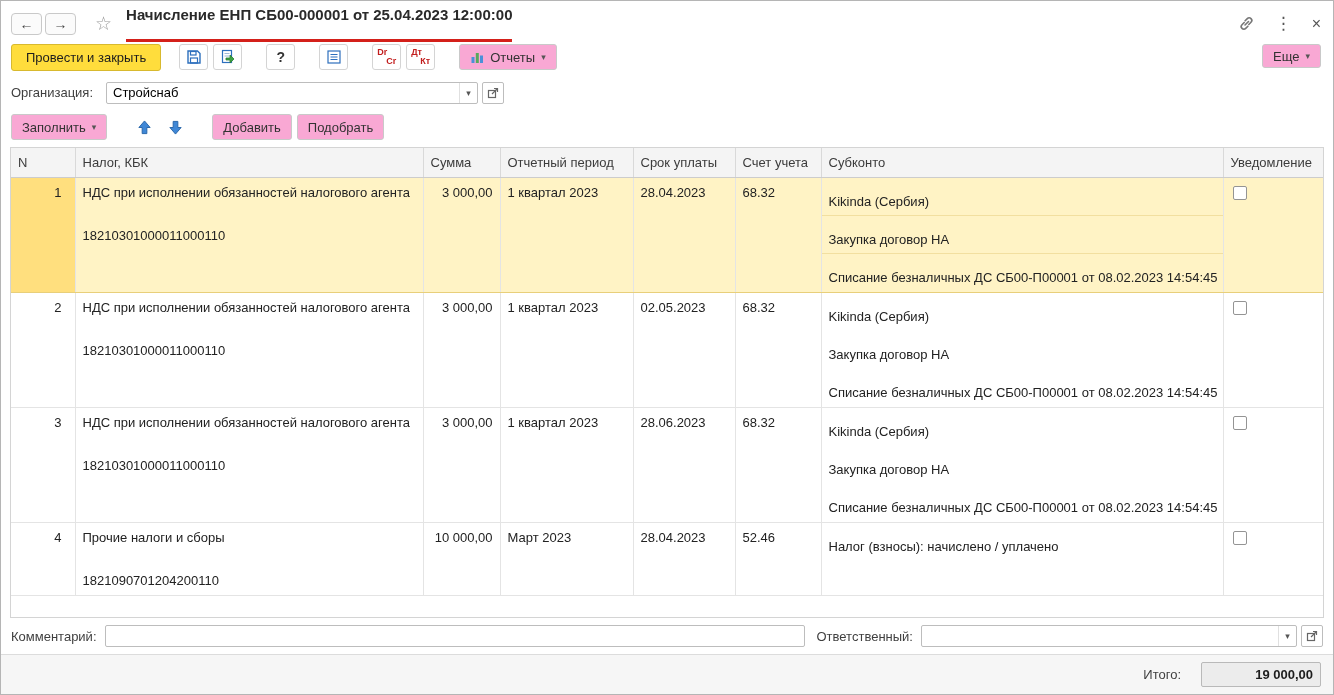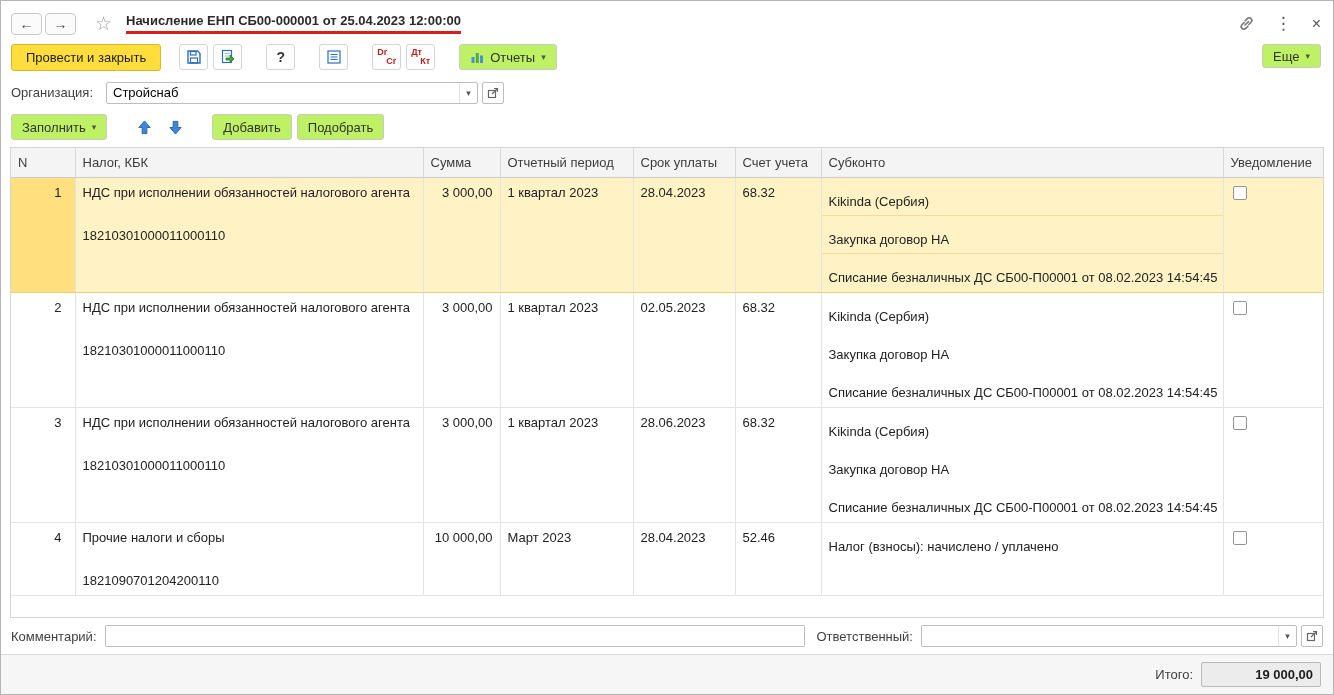--- a/index.html
+++ b/index.html
@@ -4,35 +4,35 @@
 <style>
   * { box-sizing: border-box; }
   html,body { margin:0; padding:0; background:#e9e9e9; }
   body { font-family:"Liberation Sans","DejaVu Sans",sans-serif; font-size:13px; color:#333; }
   #app { width:1334px; height:695px; background:#fff; border:1px solid #b5b5b5; display:flex; flex-direction:column; overflow:hidden; }
 
   
   .titlebar { display:flex; align-items:center; padding:7px 12px 0 10px; height:38px; flex:0 0 auto; }
   .navbtn { width:31px; height:22px; border:1px solid #c9c9c9; border-radius:4px; background:#fbfbfb; display:flex; align-items:center; justify-content:center; color:#444; font-size:14px; margin-right:3px; cursor:pointer; }
   .star { color:#9a9a9a; font-size:19px; margin:0 14px 0 16px; cursor:pointer; }
-  .title { font-size:13px; font-weight:bold; color:#2a2a2a; border-bottom:3px solid #d4201a; padding-bottom:3px; white-space:nowrap; }
+  .title { font-size:15px; font-weight:bold; color:#2a2a2a; border-bottom:3px solid #d4201a; padding-bottom:16px; white-space:nowrap; }
   .title-right { margin-left:auto; display:flex; align-items:center; gap:20px; color:#666; }
   .tr-icon { cursor:pointer; display:flex; align-items:center; }
   .menu-glyph { font-size:17px; color:#555; }
   .close-glyph { font-size:16px; color:#555; }
 
   
   .toolbar { display:flex; padding:5px 12px 4px 10px; gap:5px; flex:0 0 auto; }
   .btn-primary { background:#ffdd3c; border:1px solid #d8b92e; border-radius:3px; height:27px; padding:0 14px; font-size:13px; color:#1d1d1d; cursor:pointer; }
   .iconbtn { width:29px; height:26px; border:1px solid #d4d4d4; border-radius:3px; background:#fff; display:flex; align-items:center; justify-content:center; cursor:pointer; position:relative; }
   .gap-s { width:8px; } .gap-m { width:14px; }
   .qmark { font-size:14px; font-weight:bold; color:#333; }
   .drcr span { position:absolute; font-size:9px; font-weight:bold; color:#c21d1d; line-height:1; }
   .drcr .t { top:3px; left:4px; } .drcr .b { bottom:3px; right:4px; }
-  .btn { border:1px solid #c9c9c9; border-radius:3px; background:#bef264; height:26px; padding:0 10px; display:inline-flex; align-items:center; gap:6px; font-size:13px; color:#333; cursor:pointer; }
+  .btn { border:1px solid #c9c9c9; border-radius:3px; background:#f9a8d4; height:26px; padding:0 10px; display:inline-flex; align-items:center; gap:6px; font-size:13px; color:#333; cursor:pointer; }
   .dd-glyph { font-size:9px; color:#555; }
   .more-btn { margin-left:auto; height:24px; }
 
   
   .fields { padding:2px 10px 0; flex:0 0 auto; }
   .field-row { display:flex; align-items:center; height:31px; }
   .flabel { width:95px; color:#3f3f3f; flex:0 0 auto; }
   .input { border:1px solid #bdbdbd; border-radius:2px; height:22px; display:flex; align-items:center; padding:0 6px; background:#fff; color:#000; }
   .num-input { width:116px; }
   .ot-label { margin:0 8px; color:#3f3f3f; }
@@ -65,21 +65,21 @@
   tr.selected td.c-n { background:#ffdf7e; }
   tr.selected .subline { border-bottom:1px solid #f2dfa0; }
   tr.selected .subline:last-child { border-bottom:none; }
   .checkbox { width:14px; height:14px; border:1px solid #949494; border-radius:2px; background:#fff; display:inline-block; margin:8px 0 0 9px; cursor:pointer; }
 
   
   .footer-row1 { display:flex; align-items:center; height:36px; padding:0 10px; flex:0 0 auto; }
   .comment-input { width:700px; }
   .resp-label { margin-left:12px; margin-right:8px; color:#3f3f3f; }
   .resp-combo { flex:1; }
-  .footer-row2 { display:flex; align-items:center; justify-content:flex-end; gap:8px; height:40px; padding:0 12px; border-top:1px solid #dcdcdc; background:#f6f6f6; flex:0 0 auto; }
+  .footer-row2 { display:flex; align-items:center; justify-content:flex-end; gap:20px; height:40px; padding:0 12px; border-top:1px solid #dcdcdc; background:#f6f6f6; flex:0 0 auto; }
   .total-label { color:#3f3f3f; }
   .total-field { width:120px; height:25px; line-height:23px; background:#ececec; border:1px solid #b9b9b9; border-radius:2px; text-align:right; padding:0 7px; font-weight:bold; color:#1d1d1d; }
 </style>
 </head>
 <body>
 
 <div id="app">
 
   <div class="titlebar">
     <div class="navbtn">

